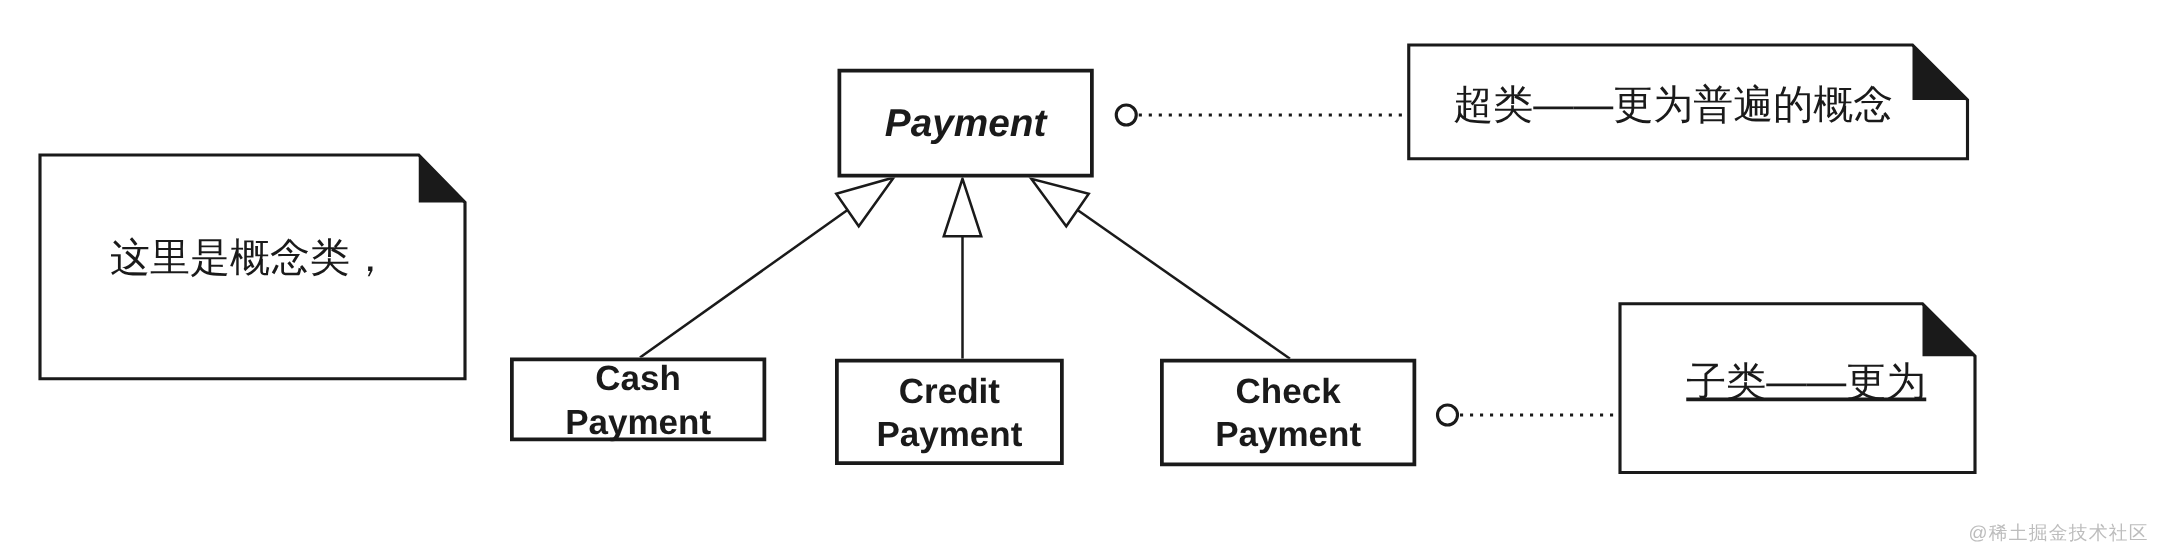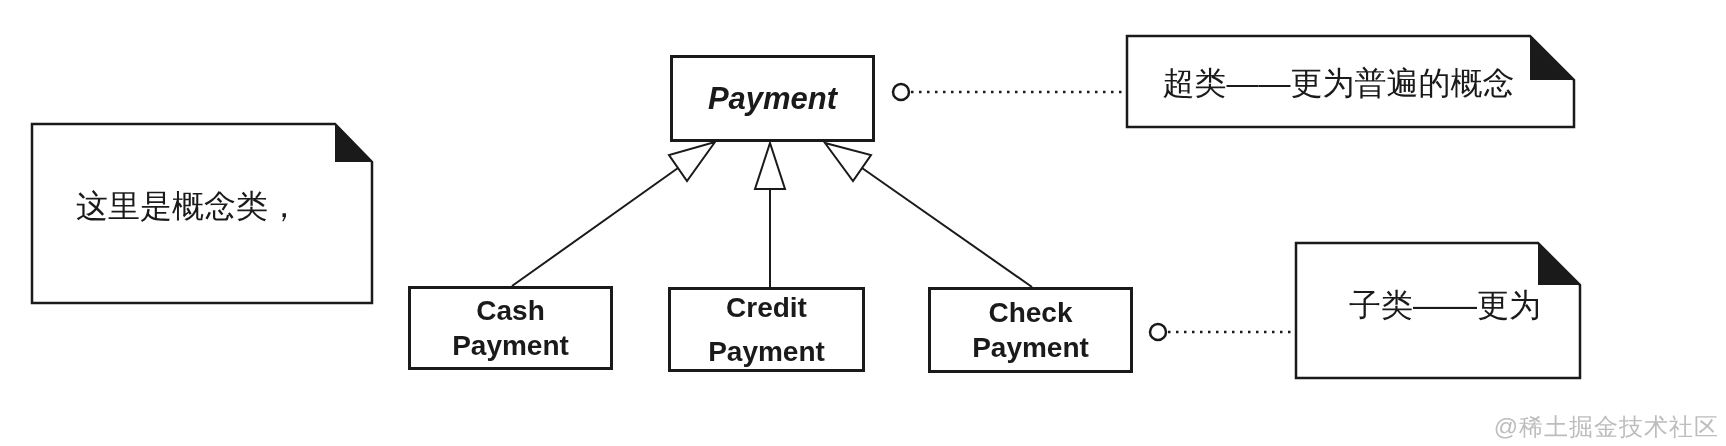--- a/index.html
+++ b/index.html
@@ -25,41 +25,41 @@
     border:3px solid var(--color-ink);
     display:flex;flex-direction:column;
     align-items:center;justify-content:center;
     text-align:center;
     font-size:28px;line-height:35px;font-weight:700;
     color:var(--color-ink);
     z-index:2;
   }
   .class-box.root{font-size:31px;font-style:italic;}
   .box-payment{left:670px;top:55px;width:205px;height:87px;}
-  .box-cash  {left:408px;top:286px;width:205px;height:84px;}
-  .box-credit{left:668px;top:287px;width:197px;height:85px;justify-content:space-between;}
+  .box-cash  {left:408px;top:286px;width:205px;height:67px;}
+  .box-credit{left:668px;top:287px;width:183px;height:85px;}
   .box-check {left:928px;top:287px;width:205px;height:86px;text-align:right;}
 
   
   .note-text{
     position:absolute;
     display:flex;flex-direction:column;
     align-items:center;justify-content:center;
     font-size:32px;line-height:43px;font-weight:400;
     color:var(--color-ink);
     z-index:2;
   }
-  .note-text-concept {left:36px; top:124px;width:340px;height:179px;padding:0 42px 16px 6px;line-height:42px;}
+  .note-text-concept {left:48px; top:124px;width:340px;height:179px;padding:0 42px 16px 6px;line-height:42px;}
   .note-text-super   {left:1127px;top:36px;width:447px;height:91px; padding:4px 30px 0 6px;}
-  .note-text-sub     {left:1296px;top:243px;width:304px;height:135px;padding:2px 10px 12px 4px;}
+  .note-text-sub     {left:1296px;top:243px;width:304px;height:135px;padding:2px 10px 12px 4px;text-decoration:underline;}
 
   .watermark{
     position:absolute;
     right:7px;bottom:8px;
-    font-size:24px;line-height:22px;
+    font-size:15px;line-height:22px;
     color:var(--color-watermark);
     letter-spacing:1px;
     z-index:2;
   }
 </style>
 </head>
 <body>
 
 <div class="stage">
 

